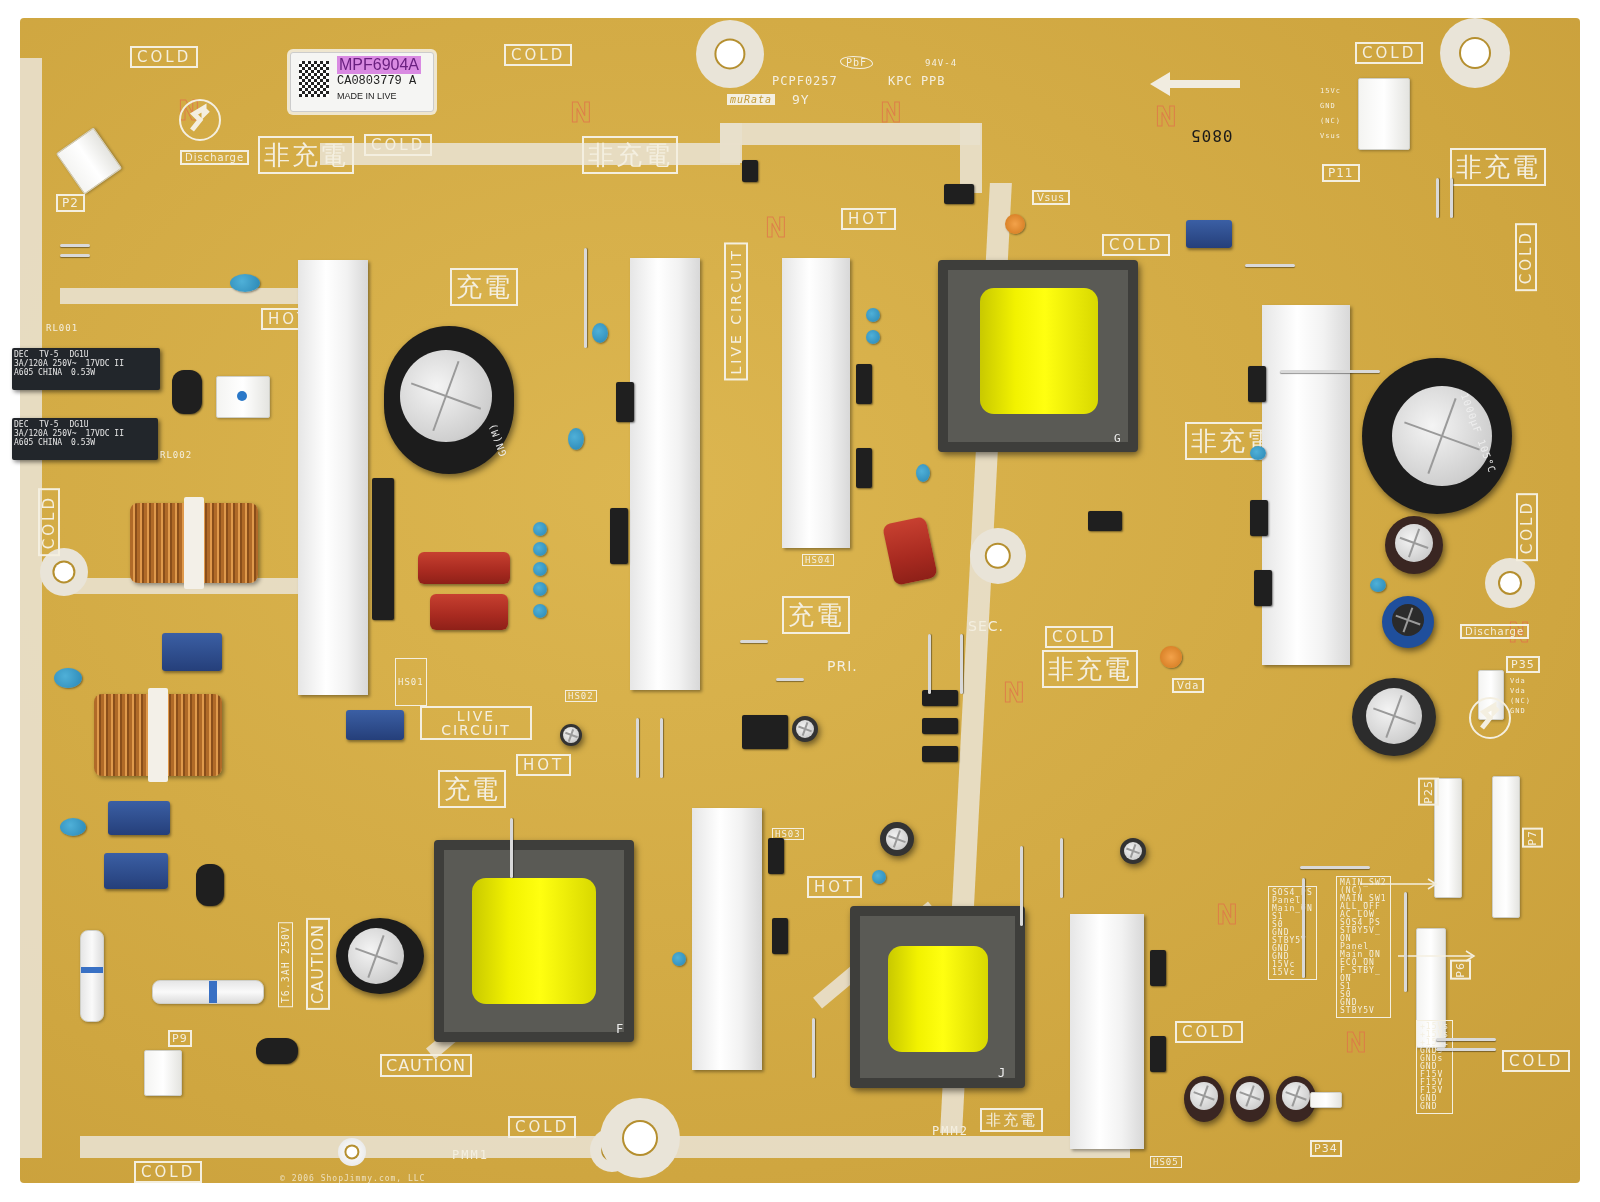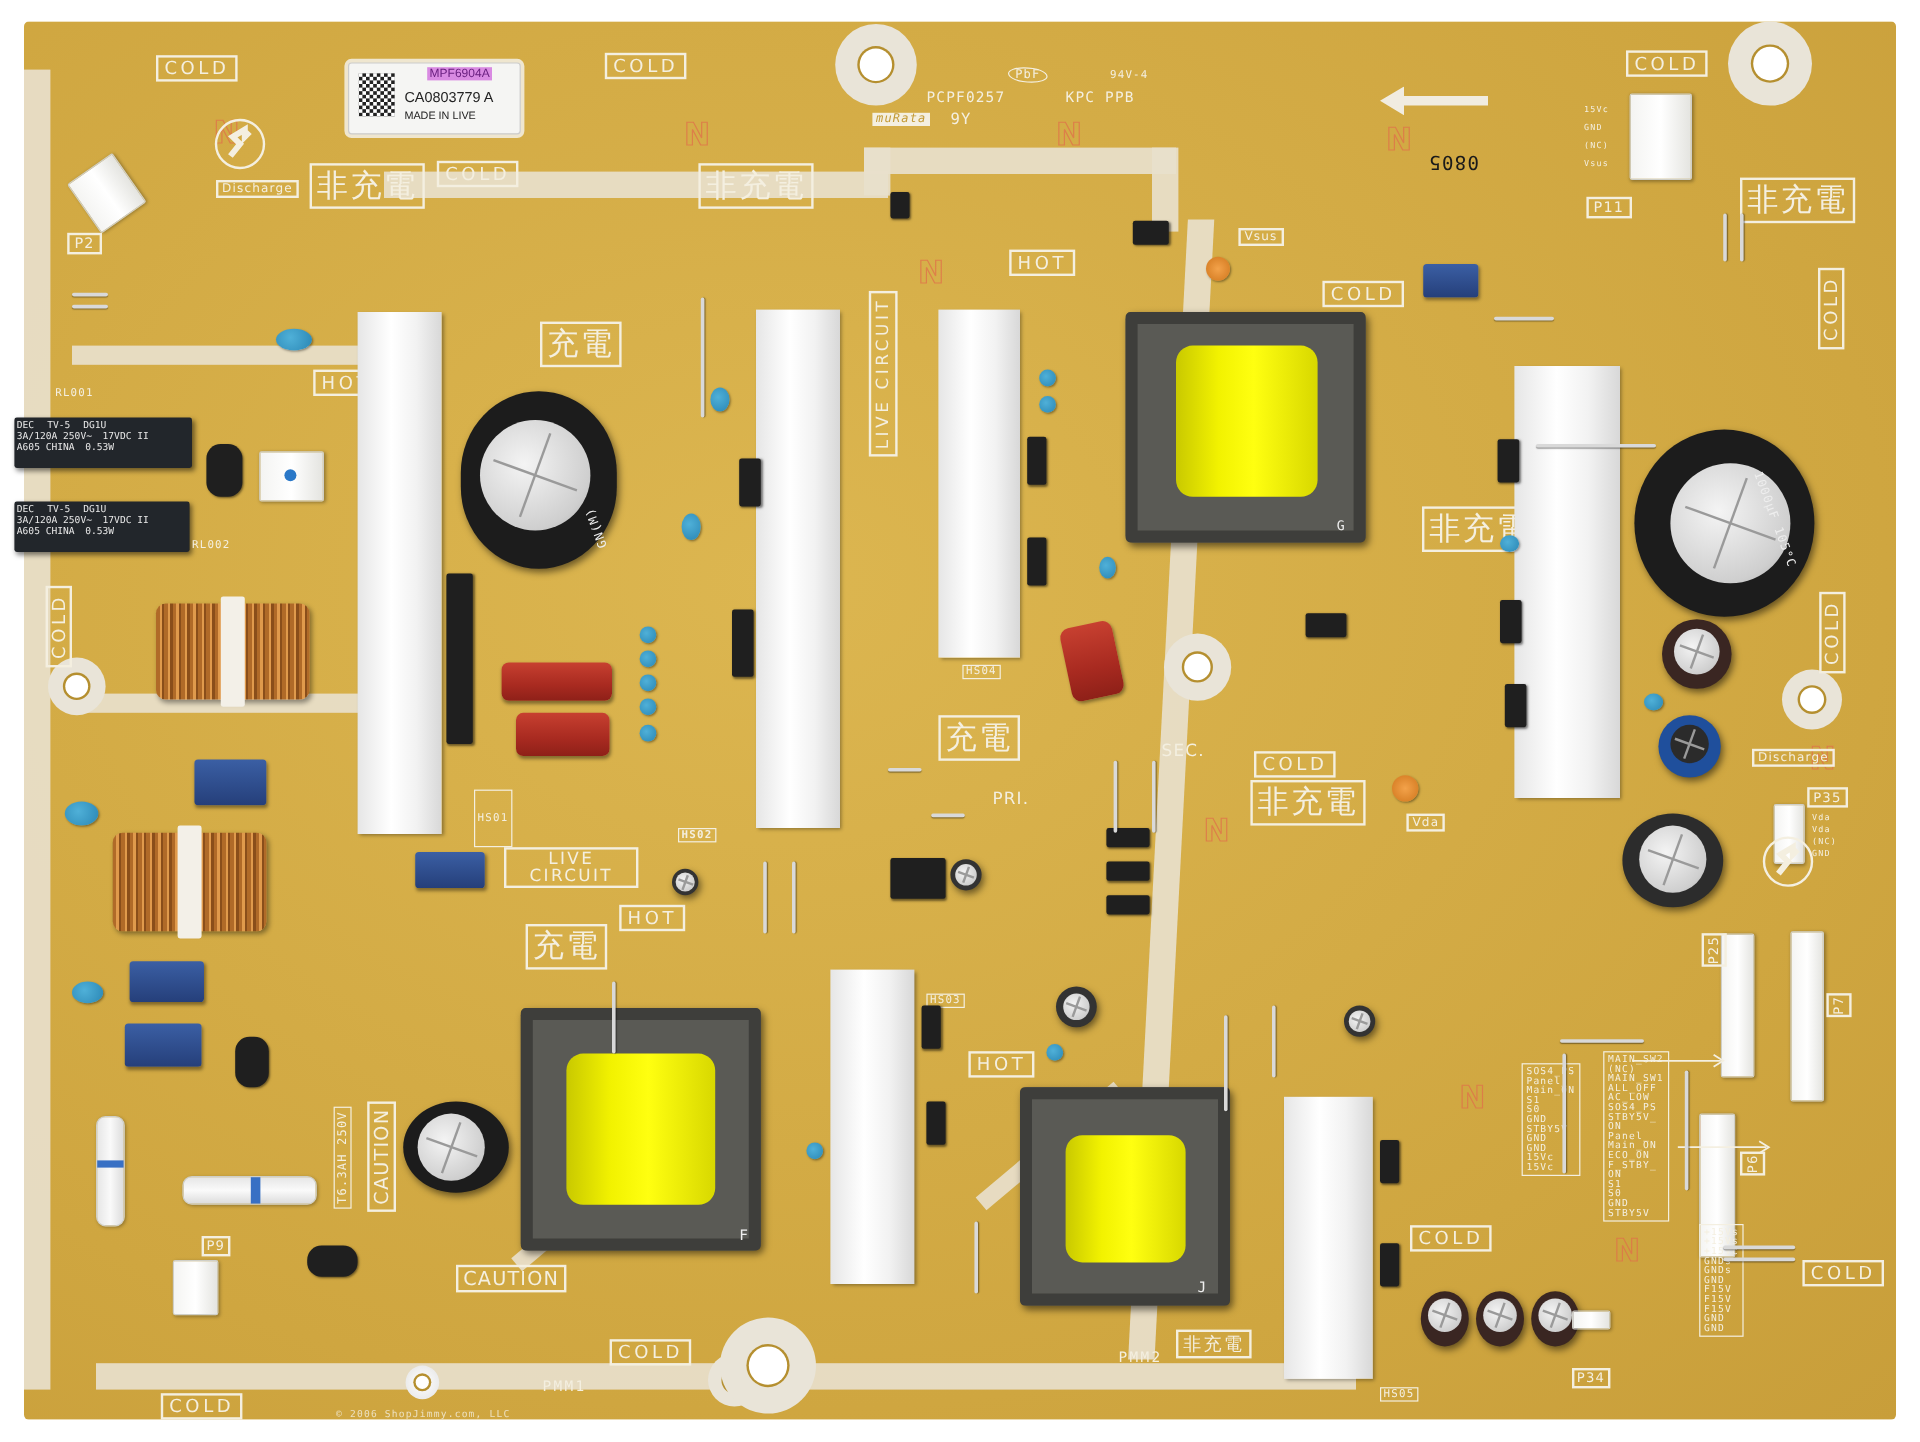--- a/index.html
+++ b/index.html
@@ -62,22 +62,22 @@
     <div class="hole" style="left:676px;top:2px;width:68px;height:68px;"></div>
     <div class="hole" style="left:1420px;top:0px;width:70px;height:70px;"></div>
     <div class="hole" style="left:20px;top:530px;width:48px;height:48px;"></div>
     <div class="hole" style="left:950px;top:510px;width:56px;height:56px;"></div>
     <div class="hole" style="left:1465px;top:540px;width:50px;height:50px;"></div>
     <div class="hole" style="left:570px;top:1110px;width:44px;height:44px;"></div>
     <div class="hole" style="left:580px;top:1080px;width:80px;height:80px;"></div>
 
     <div class="label-sticker" style="left:270px;top:34px;width:142px;height:58px;">
       <div class="qr" style="left:8px;top:8px;width:30px;height:36px;"></div>
-      <span class="sticker-text" style="left:46px;top:3px;font-size:10px;background:#d98ae2;color:#6a2080;padding:0 2px;margin-left:19px;">MPF6904A</span>
-      <span class="sticker-text" style="left:46px;top:21px;font-size:12px;">CA0803779 A</span>
+      <span class="sticker-text" style="left:46px;top:3px;font-size:16px;background:#d98ae2;color:#6a2080;padding:0 2px;">MPF6904A</span>
+      <span class="sticker-text" style="left:46px;top:21px;font-size:12px;font-family:Liberation Mono, monospace;">CA0803779 A</span>
       <span class="sticker-text" style="left:46px;top:38px;font-size:9px;">MADE IN LIVE</span>
     </div>
 
     <span class="silk" style="left:820px;top:38px;font-size:10px;border:1px solid #f4efe0;border-radius:40% 60% 40% 60%;padding:0 5px;">PbF</span>
     <span class="silk" style="left:905px;top:40px;font-size:9px;">94V-4</span>
     <span class="silk" style="left:752px;top:56px;font-size:12px;">PCPF0257</span>
     <span class="silk" style="left:868px;top:56px;font-size:12px;">KPC PPB</span>
     <span class="silk" style="left:707px;top:76px;font-size:10px;background:#f4efe0;color:#c39a35;font-style:italic;padding:0 3px;">muRata</span>
     <span class="silk" style="left:772px;top:74px;font-size:13px;">9Y</span>
     <span class="silk" style="left:1170px;top:108px;font-size:16px;color:#1a1a1a;transform:rotate(180deg);display:inline-block;">0805</span>
@@ -126,21 +126,21 @@
     <span class="nmark" style="left:1325px;top:1010px;">N</span>
     <span class="nmark" style="left:1395px;top:912px;">N</span>
 
     <div class="heatsink" style="left:278px;top:242px;width:70px;height:435px;"></div>
     <div class="heatsink" style="left:610px;top:240px;width:70px;height:432px;"></div>
     <div class="heatsink" style="left:762px;top:240px;width:68px;height:290px;"></div>
     <div class="heatsink" style="left:1242px;top:287px;width:88px;height:360px;"></div>
     <div class="heatsink" style="left:672px;top:790px;width:70px;height:262px;"></div>
     <div class="heatsink" style="left:1050px;top:896px;width:74px;height:235px;"></div>
     <span class="small-silk" style="left:375px;top:640px;border:1px solid #f4efe0;padding:18px 2px;">HS01</span>
-    <span class="small-silk" style="left:545px;top:672px;border:1px solid #f4efe0;padding:0 2px;font-weight:bold;">HS02</span>
+    <span class="small-silk" style="left:545px;top:672px;border:1px solid #f4efe0;padding:0 2px;">HS02</span>
     <span class="small-silk" style="left:752px;top:810px;border:1px solid #f4efe0;padding:0 2px;">HS03</span>
     <span class="small-silk" style="left:782px;top:536px;border:1px solid #f4efe0;padding:0 2px;">HS04</span>
     <span class="small-silk" style="left:1130px;top:1138px;border:1px solid #f4efe0;padding:0 2px;">HS05</span>
 
     <div class="xfmr" style="left:918px;top:242px;width:200px;height:192px;">
       <div class="frame" style="left:0;top:0;right:0;bottom:0;"></div>
       <div class="core" style="left:42px;top:28px;width:118px;height:126px;"></div>
       <span class="silk" style="left:176px;top:172px;color:#eee;font-size:11px;">G</span>
     </div>
     <div class="xfmr" style="left:414px;top:822px;width:200px;height:202px;">

